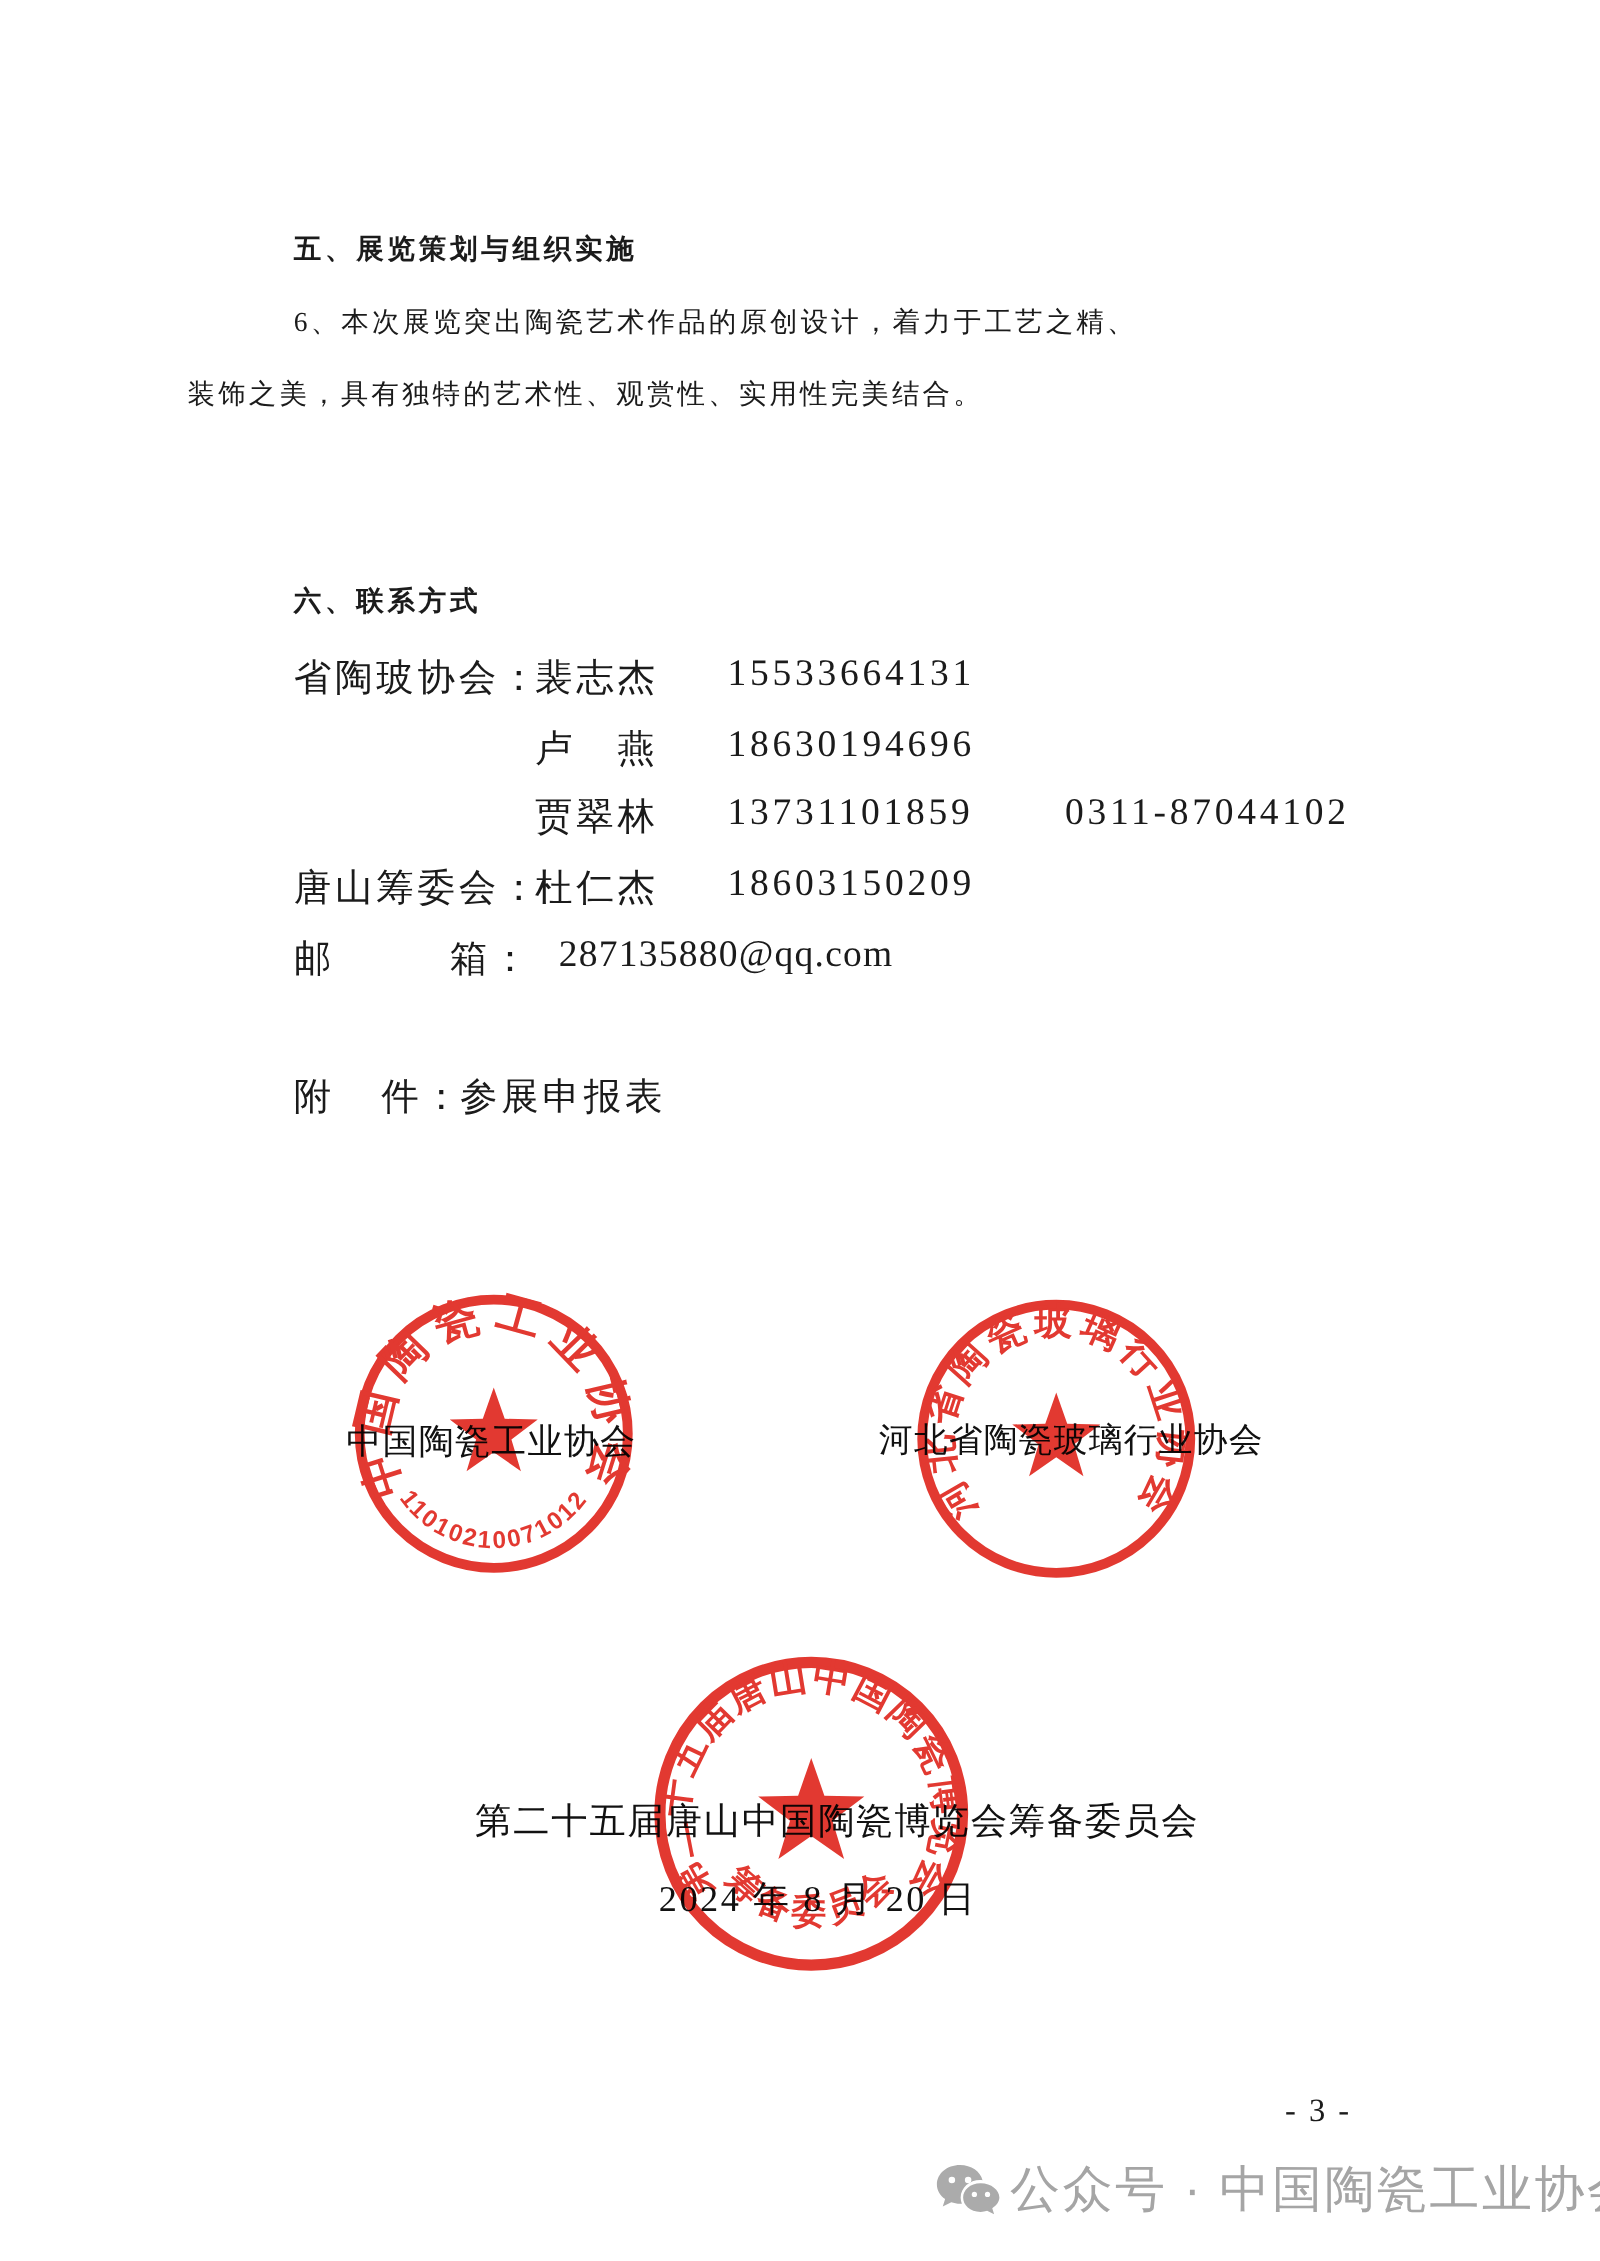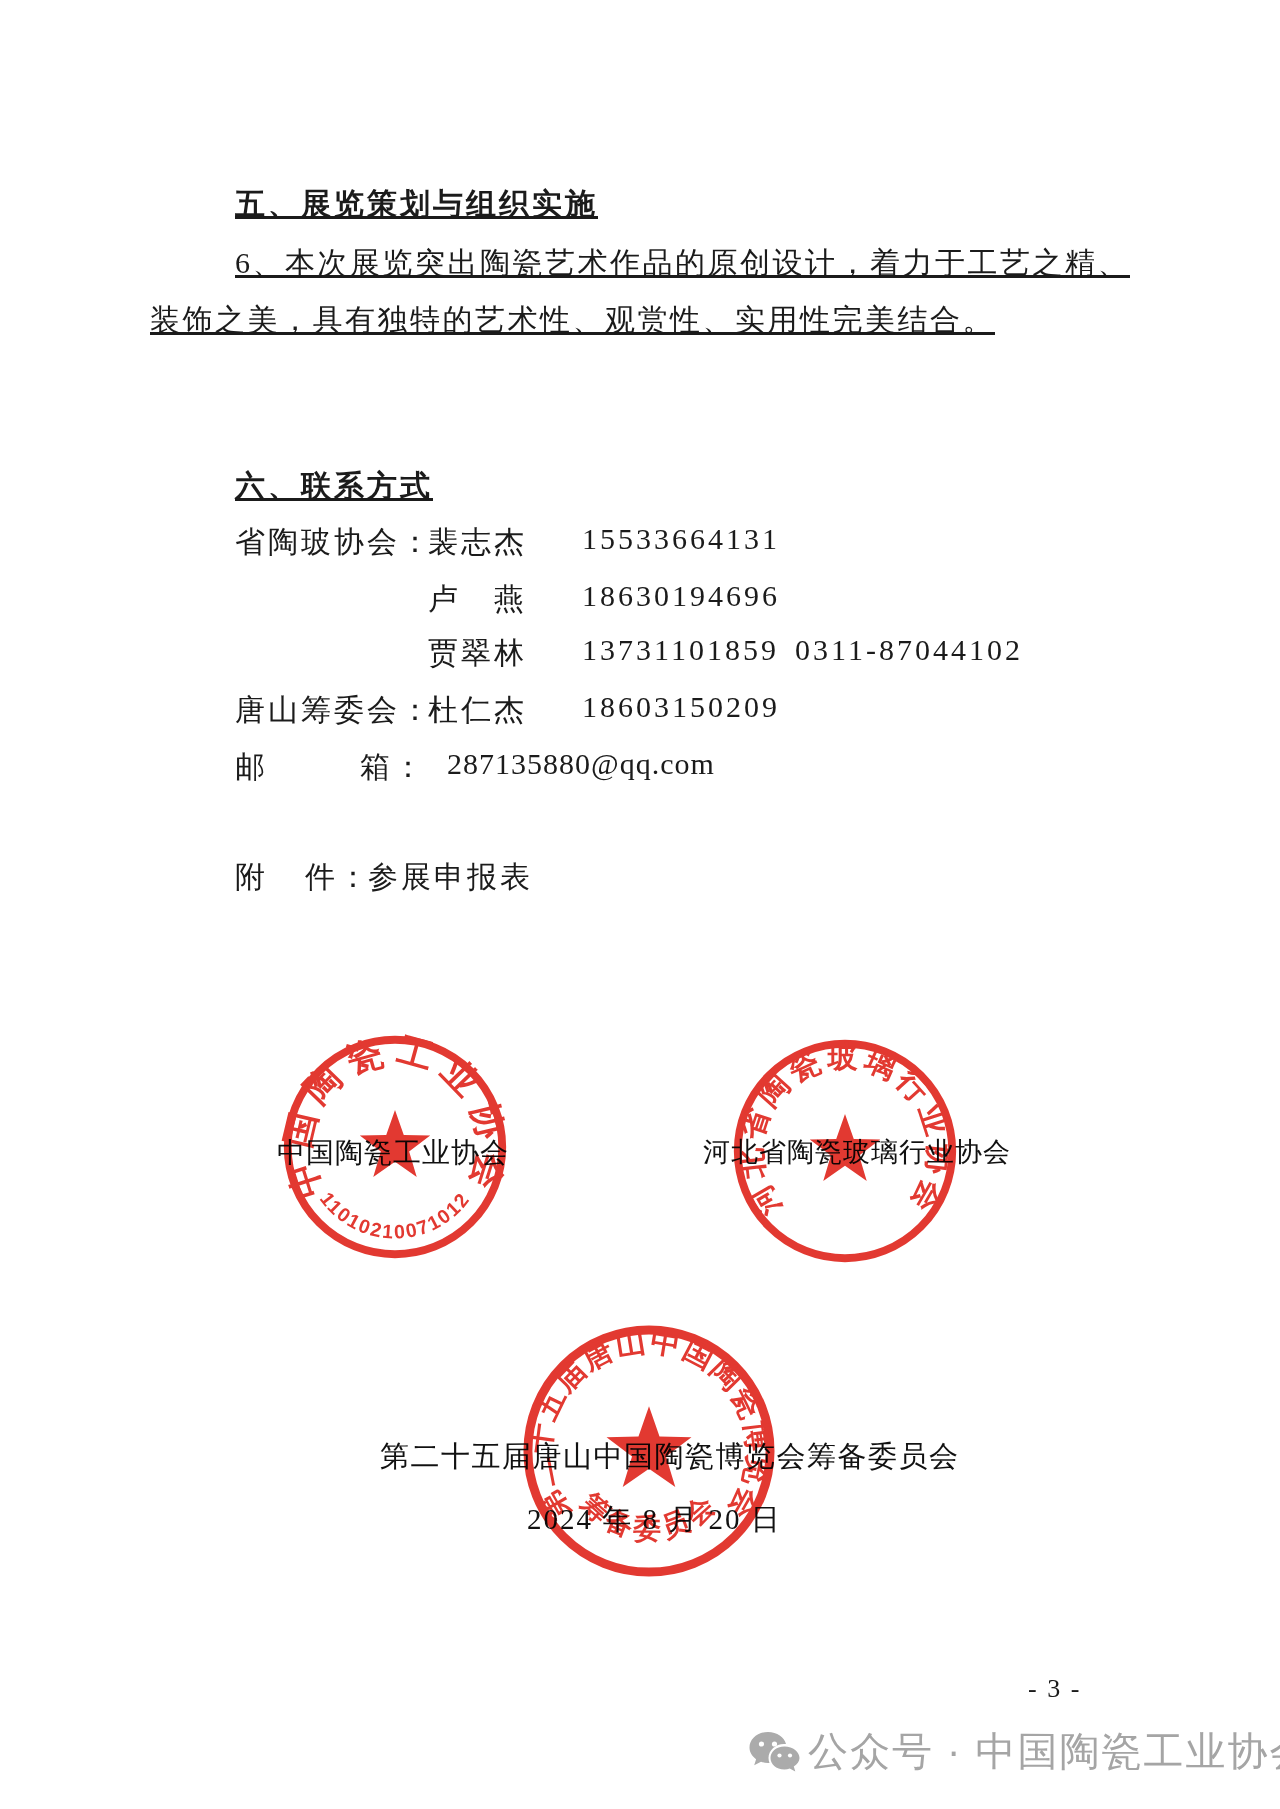--- a/index.html
+++ b/index.html
@@ -6,33 +6,32 @@
   .page{
     position:relative;
     width:1280px;height:1809px;
     background:#ffffff;
     overflow:hidden;
     font-family:"Liberation Serif","DejaVu Serif",serif;
     color:#1b1b1b;
   }
   .line{
     position:absolute;
-    font-size:30px;
+    font-size:22px;
     letter-spacing:2.5px;
     white-space:nowrap;
     color:#1b1b1b;
-    text-decoration:underline;
   }
   .h{font-weight:700;letter-spacing:3px;}
   .crow{position:absolute;left:235px;height:40px;font-size:30px;white-space:nowrap;}
   .crow span{position:absolute;top:0;letter-spacing:3px;white-space:pre;}
   .col-org{left:0;}
   .col-name{left:193px;}
   .col-phone{left:347px;letter-spacing:1px;}
-  .col-phone2{left:560px;letter-spacing:1px;text-align:right;}
+  .col-phone2{left:617px;letter-spacing:1px;text-align:right;}
   .seal{position:absolute;mix-blend-mode:multiply;opacity:.9;}
   .seal text{font-family:"Liberation Sans","DejaVu Sans",sans-serif;font-weight:700;}
   .ring-left{font-size:36px;letter-spacing:10px;}
   .ring-right{font-size:31px;letter-spacing:5px;}
   .ring-bottom{font-size:30px;letter-spacing:2px;}
   .inner-bottom{font-size:28px;letter-spacing:4px;}
   .num-left{font-size:20px;letter-spacing:2px;font-weight:700;}
   .sig{position:absolute;font-size:28px;letter-spacing:1.5px;white-space:nowrap;color:#111;}
   .pagenum{position:absolute;font-size:26px;letter-spacing:2px;color:#1b1b1b;}
   .footer-text{

